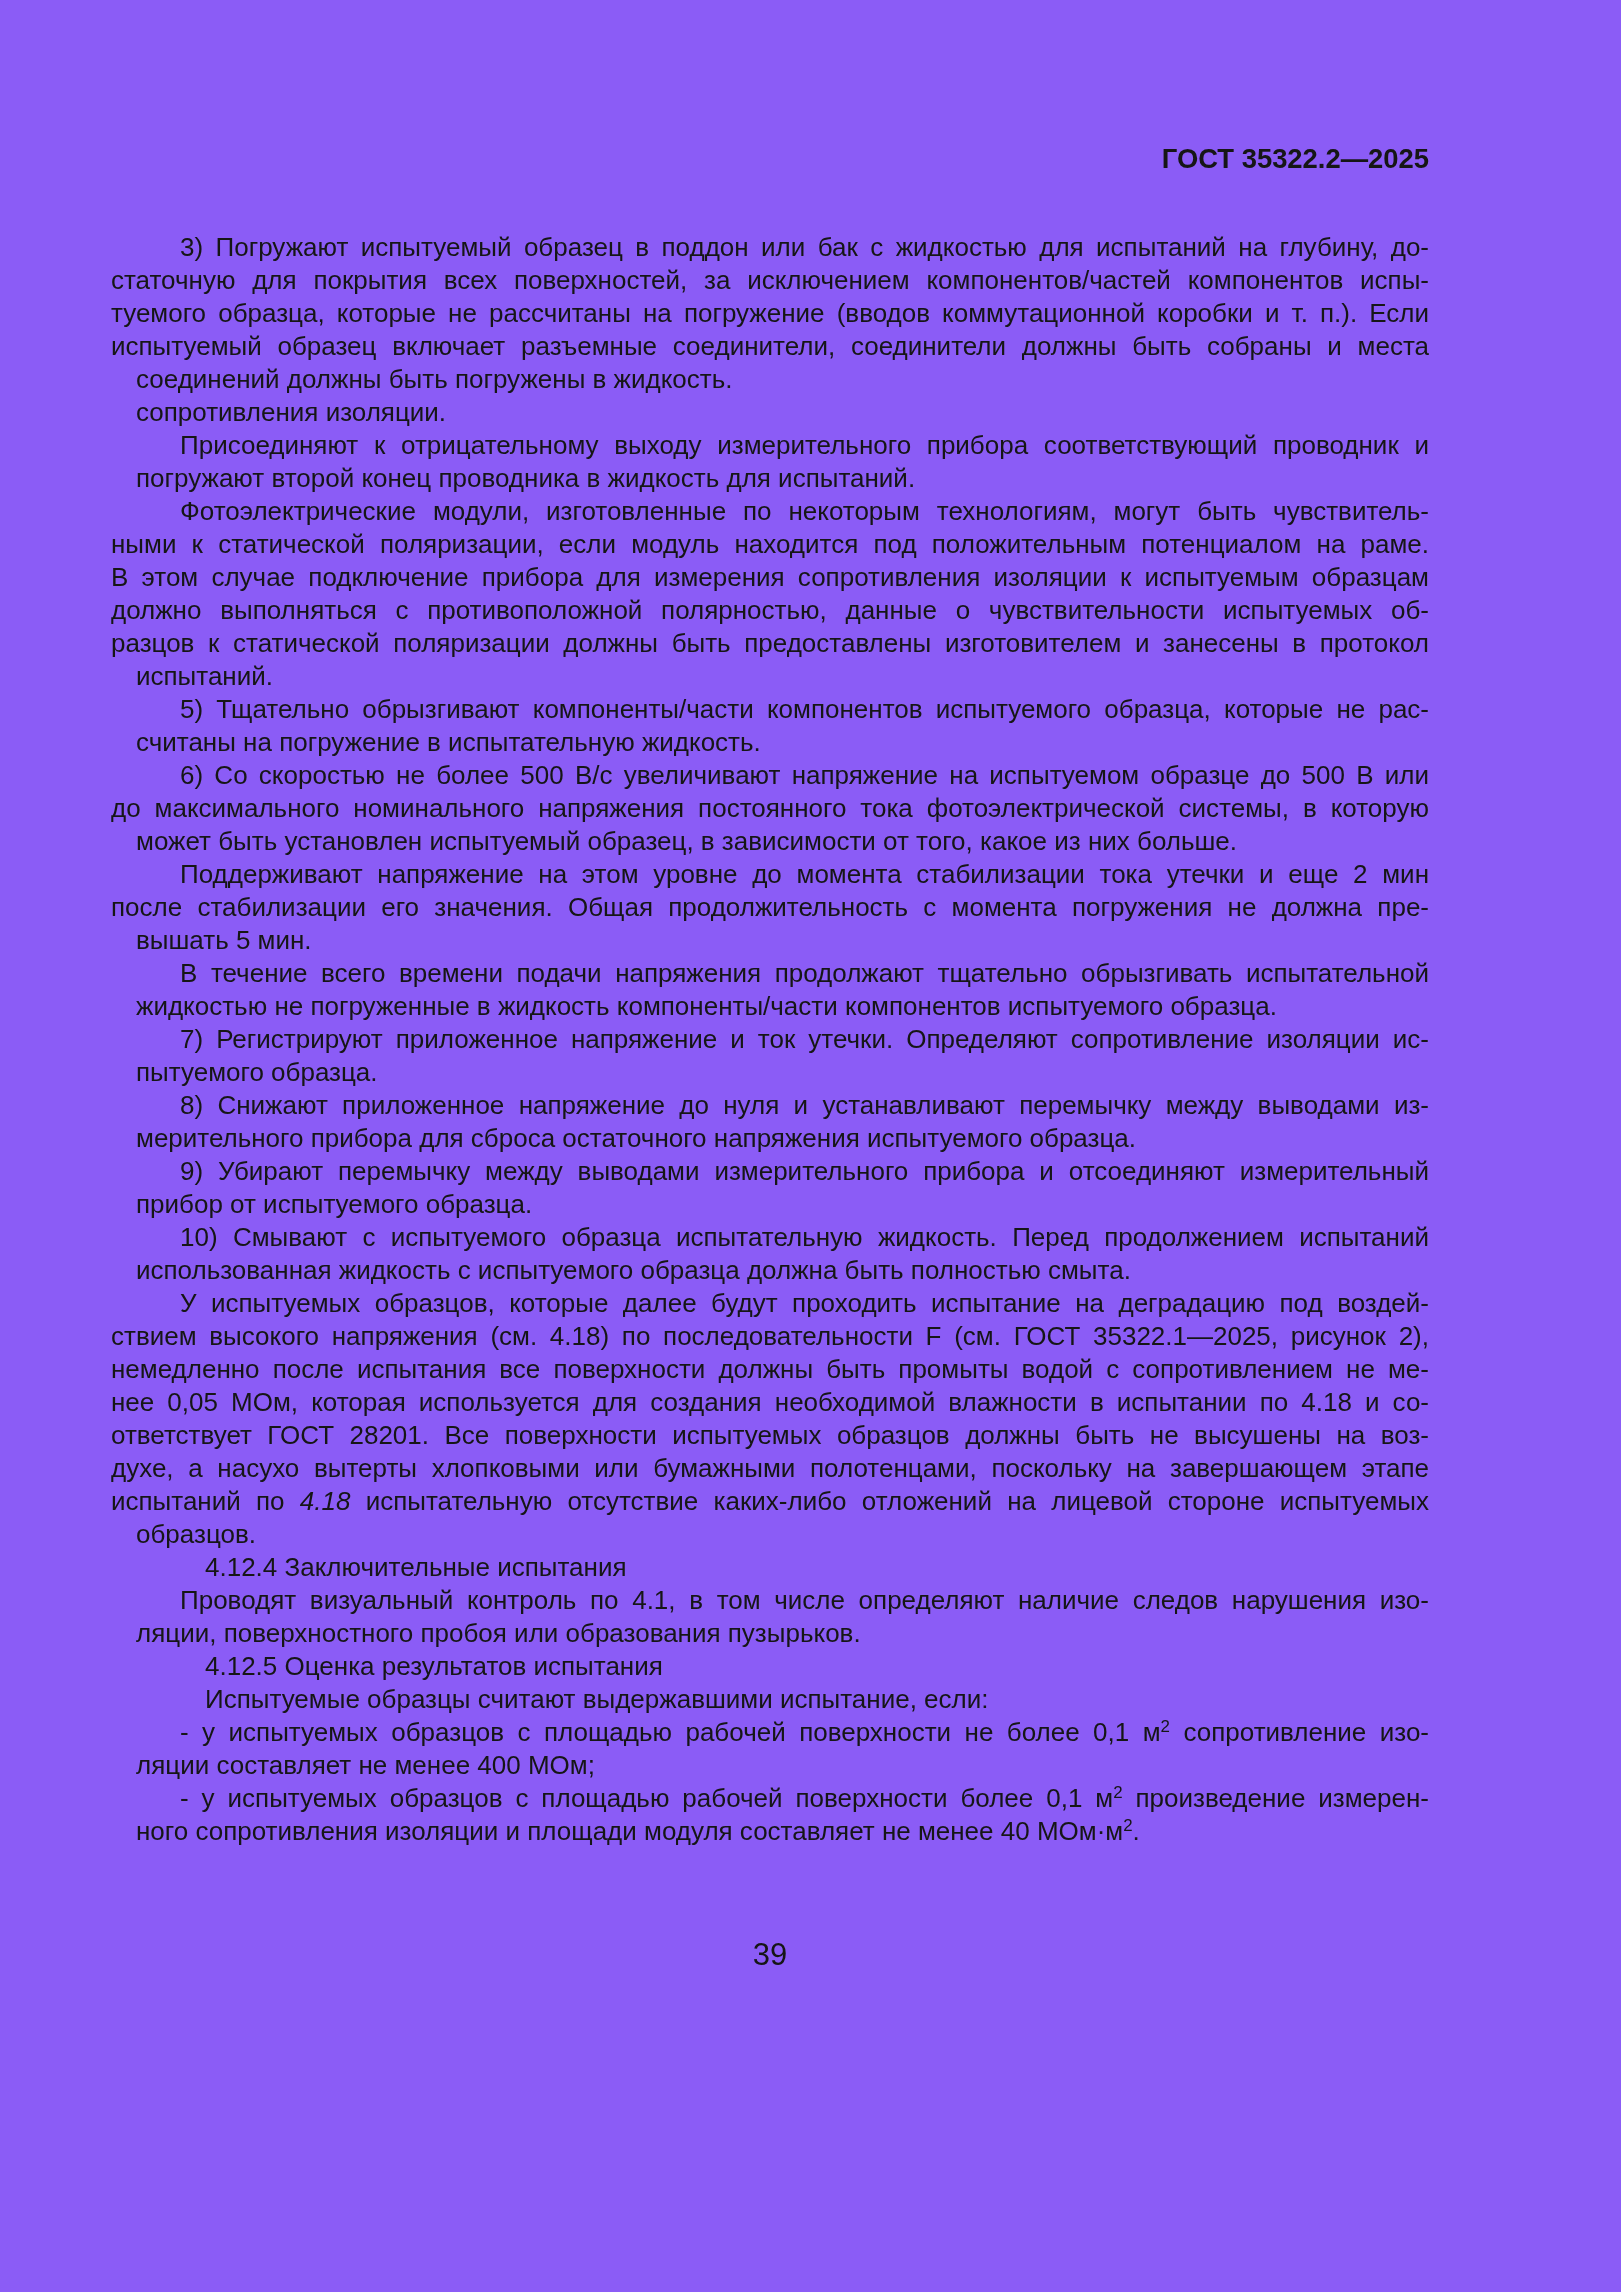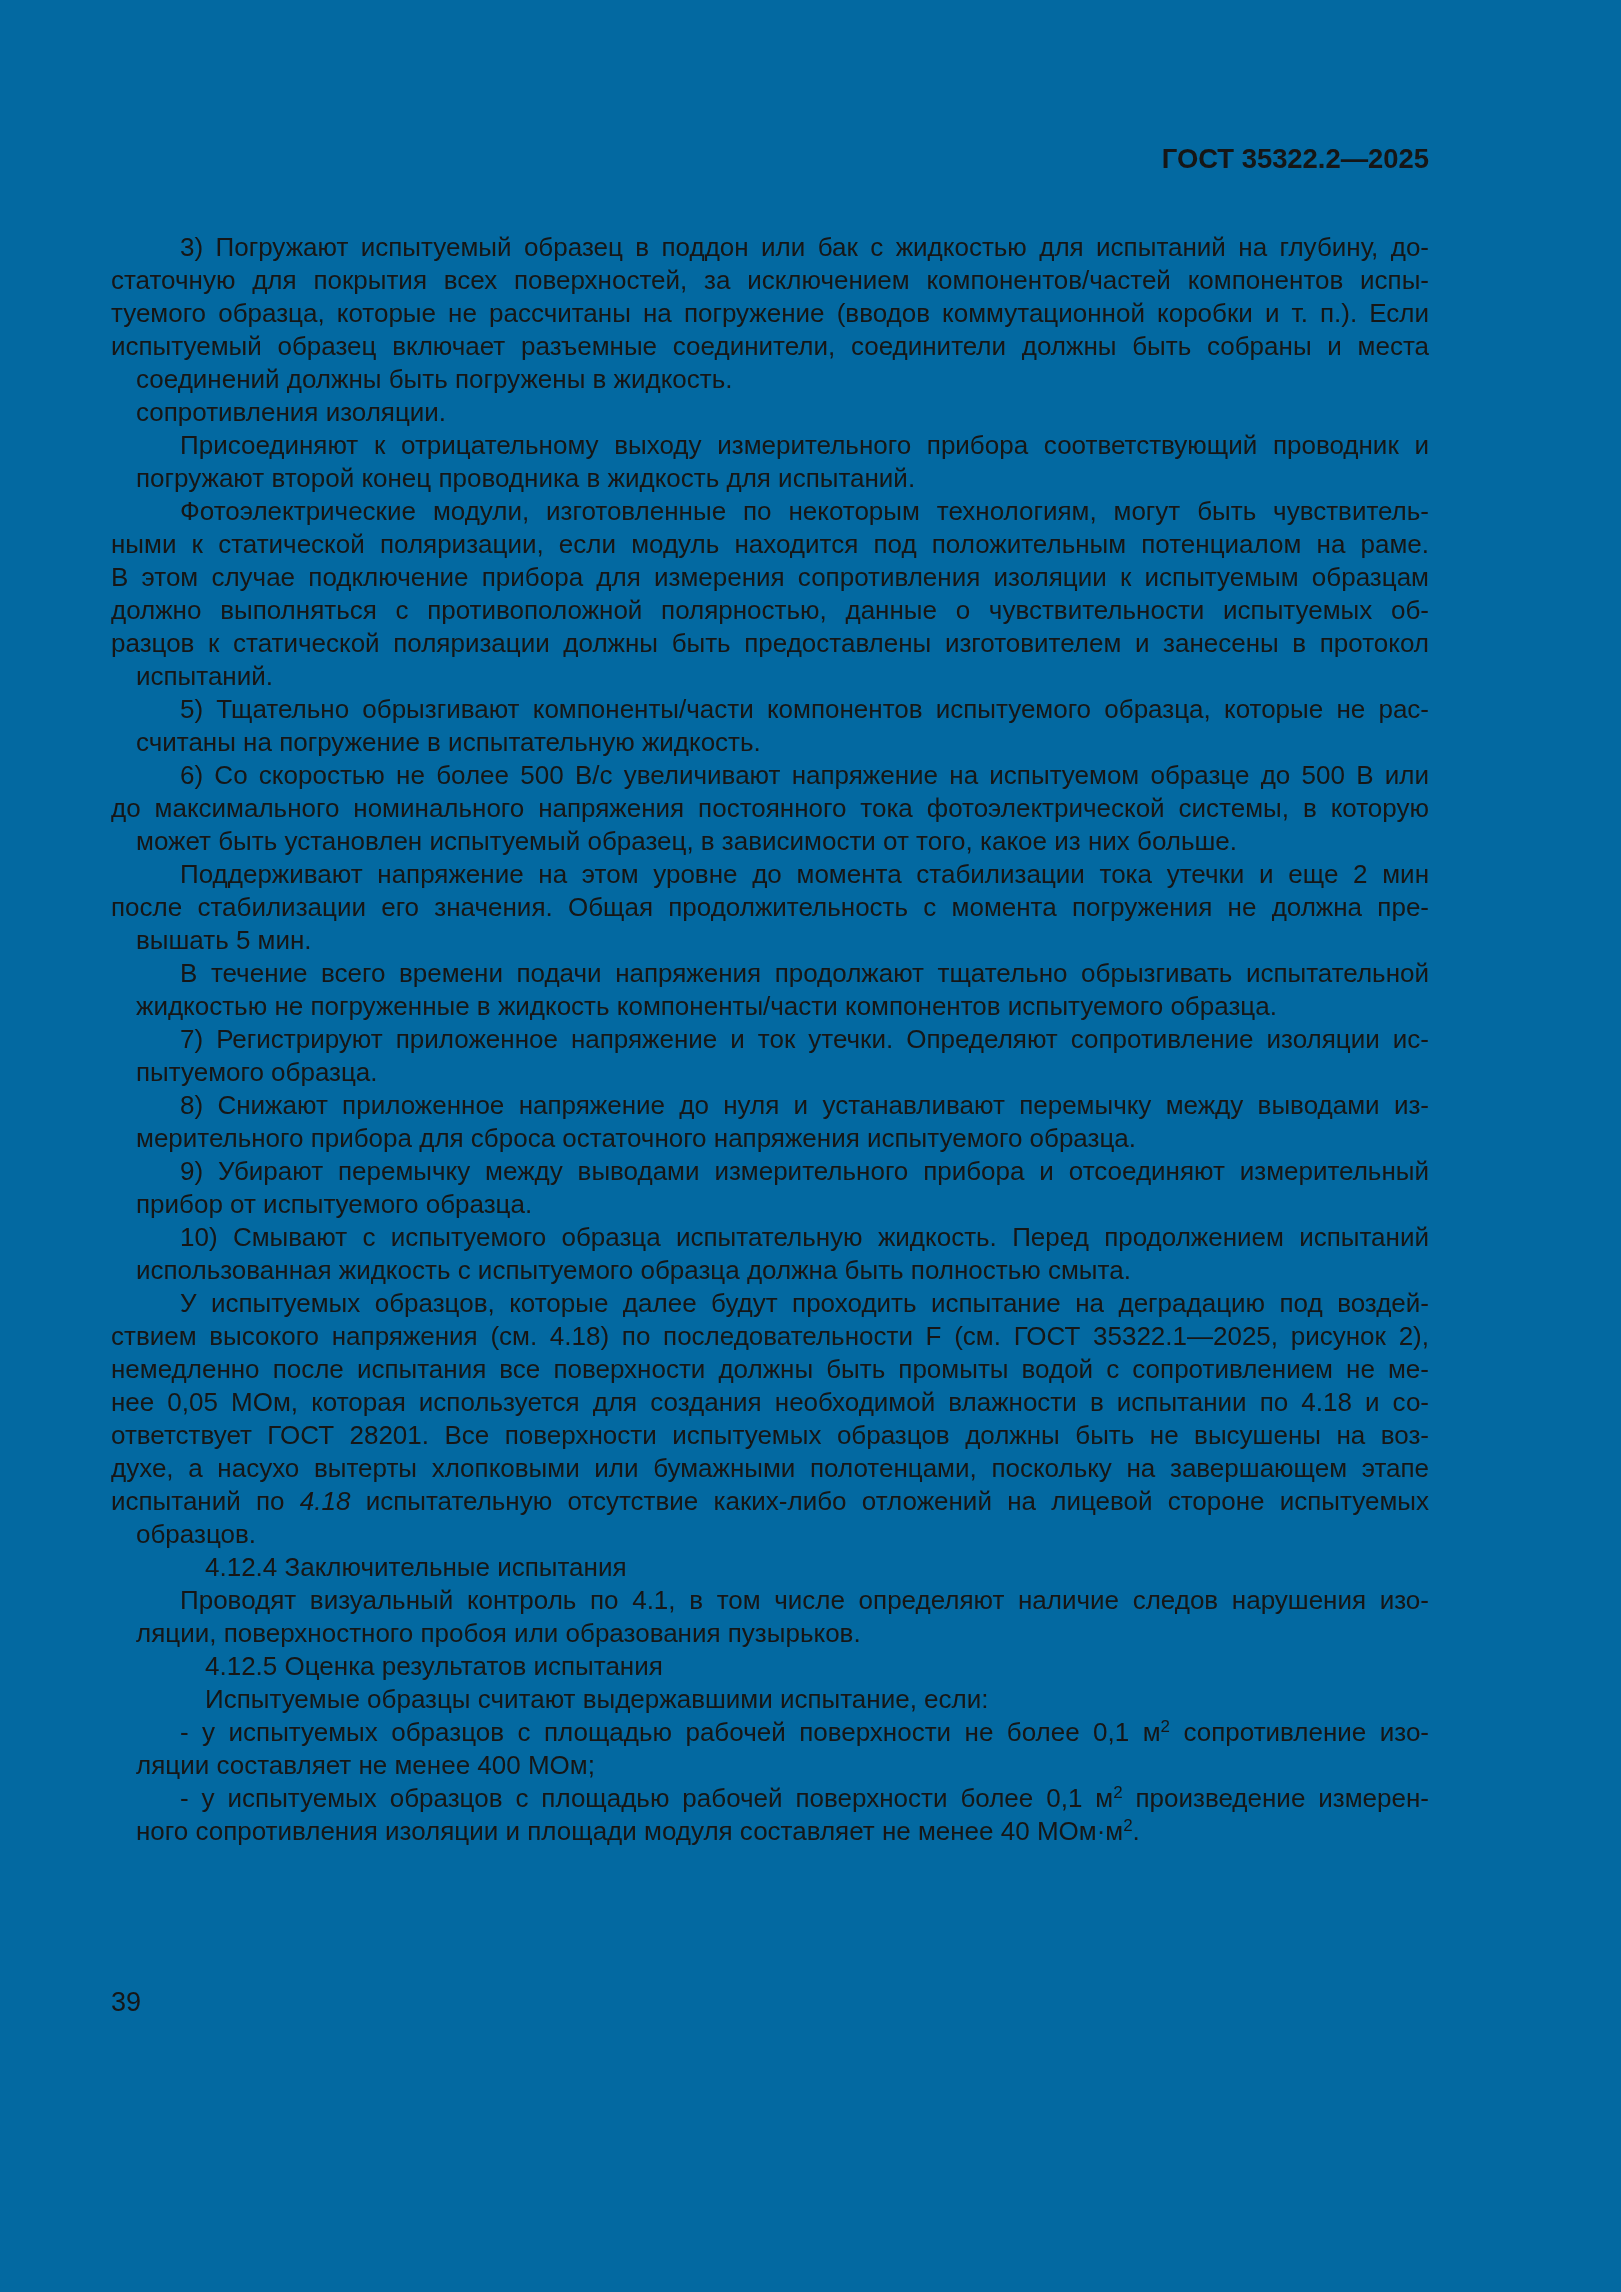--- a/index.html
+++ b/index.html
@@ -1,20 +1,20 @@
 <!DOCTYPE html>
 <html><head>
 <meta charset="utf-8">
 <style>
   html, body { margin: 0; padding: 0; background: #ffffff; }
   .page {
     position: relative;
     width: 1621px;
     height: 2293px;
-    background: #0369a1;
+    background: #8b5cf6;
     font-family: "Liberation Sans", sans-serif;
     color: #161616;
     overflow: hidden;
   }
   .doc-header {
     position: absolute;
     top: 143px;
     left: 111px;
     width: 1318px;
     text-align: right;
@@ -37,25 +37,25 @@
   .para .line.first { text-indent: 69px; }
   .para .line.last  { text-align-last: left; margin-left: 25px; }
   .para.heading { font-weight: 400; }
   .doc-body sup {
     font-size: 0.65em;
     line-height: 0;
     vertical-align: 8.8px;
   }
   .page-number {
     position: absolute;
-    top: 1986px;
+    top: 1939px;
     left: 111px;
     width: 1318px;
-    text-align: left;
-    font-size: 27px;
+    text-align: center;
+    font-size: 31px;
     line-height: 32px;
   }
 </style>
 </head>
 <body>
 
 <div class="page">
   <div class="doc-header">ГОСТ 35322.2—2025</div>
 
   <div class="doc-body">

